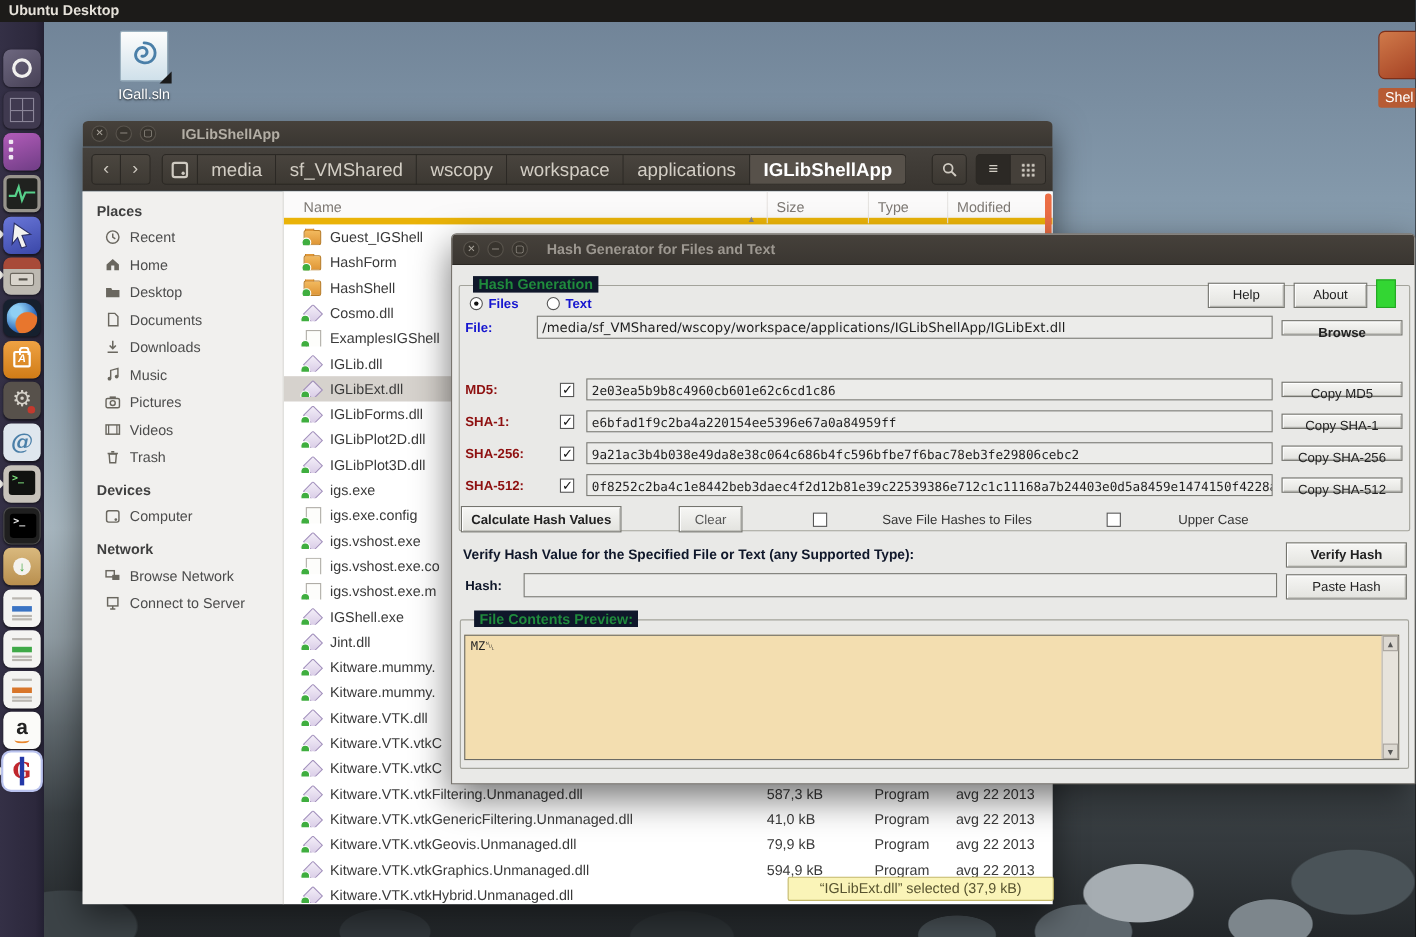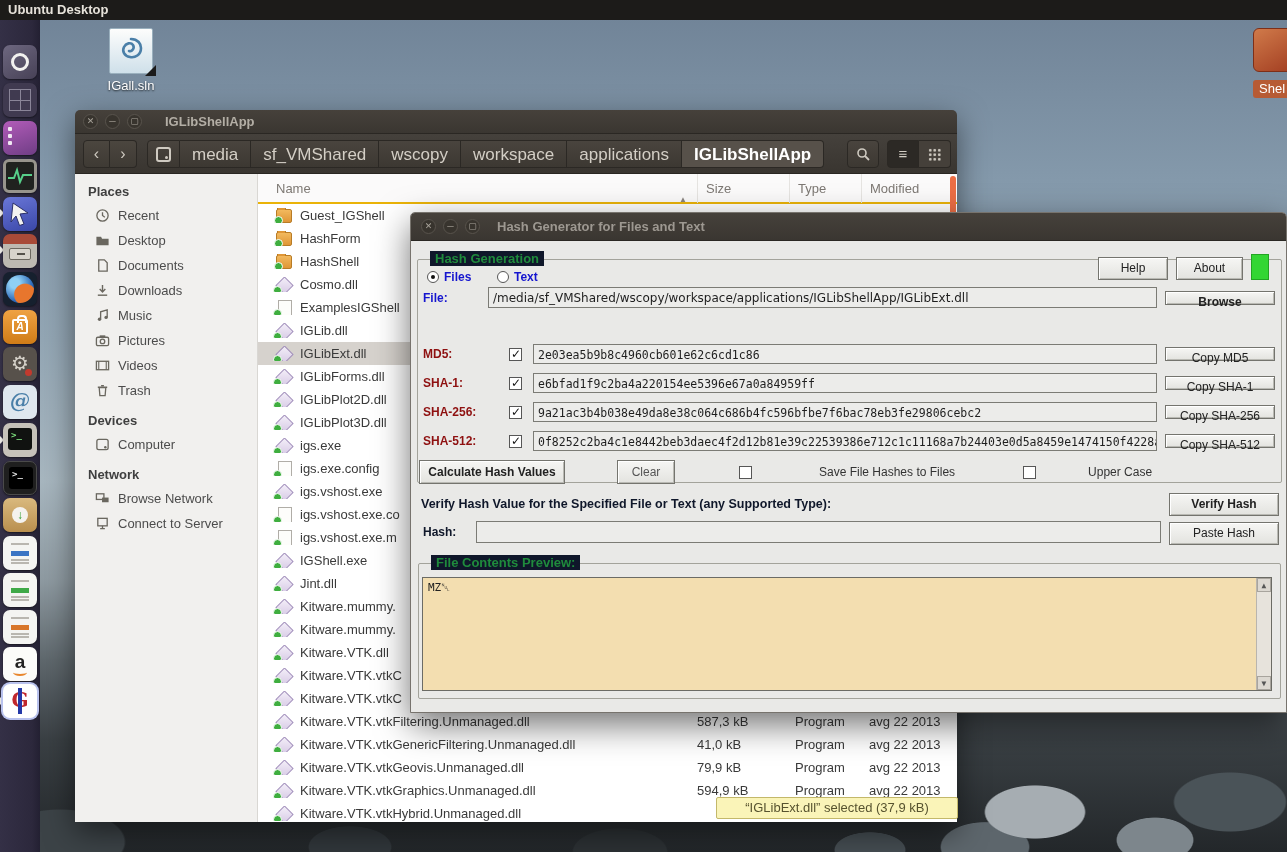--- a/index.html
+++ b/index.html
@@ -98,21 +98,21 @@
   .vbtn.gridv { border-radius:0 4px 4px 0; border-left:none; background:#45403a; }
   .gdots { display:inline-block; width:13px; height:13px; margin-top:7px;
     background:radial-gradient(circle,#cfcac1 1.2px,rgba(0,0,0,0) 1.4px) 0 0/4.5px 4.5px; }
   
   #fm .sidebar { position:absolute; left:0; top:64px; width:183px; bottom:0; background:#f1f0ee; border-right:1px solid #d9d7d3; }
   .shead { font-size:13px; font-weight:bold; color:#3f3f3f; padding:10px 0 4px 13px; }
   .sitem { display:flex; align-items:center; height:25px; padding-left:20px; font-size:13px; color:#4c4c4c; }
   .sitem svg { margin-right:8px; flex:none; }
   
   #fm .list { position:absolute; left:183px; top:64px; right:0; bottom:0; background:#fff; overflow:hidden; }
-  .lheader { display:grid; grid-template-columns:1fr 92px 72px 96px; height:30px; background:#fbfafa; border-bottom:2px solid #eab308; font-size:13px; color:#7d7873; }
+  .lheader { display:grid; grid-template-columns:1fr 92px 72px 96px; height:30px; background:#fbfafa; border-bottom:6px solid #eab308; font-size:13px; color:#7d7873; }
   .lheader .hc { line-height:29px; padding-left:8px; border-left:1px solid #e6e4e1; }
   .lheader .hc.name { padding-left:18px; border-left:none; position:relative; }
   .sortarrow { position:absolute; right:10px; top:11px; font-size:8px; color:#8a8580; }
   .rows { position:absolute; left:0; top:30px; right:0; }
   .frow { display:grid; grid-template-columns:1fr 92px 72px 96px; height:23px; font-size:13px; color:#3a3a3a; align-items:center; }
   .frow.selected { background:#d6d2cd; }
   .frow .name { display:flex; align-items:center; padding-left:18px; white-space:nowrap; overflow:hidden; }
   .frow .size { text-align:left; padding-right:12px; white-space:nowrap; }
   .frow .type { padding-left:6px; }
   .frow .mod { padding-left:8px; white-space:nowrap; }
@@ -273,20 +273,26 @@
       <div class="shead">Places</div>
       <div class="sitem">
           <svg width="15" height="15" viewBox="0 0 16 16">
             <circle cx="8" cy="8" r="6" fill="none" stroke="#6a675f" stroke-width="1.4"></circle>
             <path d="M8 4.5V8l2.5 1.8" fill="none" stroke="#6a675f" stroke-width="1.4"></path>
           </svg>
           <span>Recent</span>
         </div>
       <div class="sitem">
           <svg width="15" height="15" viewBox="0 0 16 16">
+            <path d="M2 8 8 2.5 14 8v5.5H9.5V9h-3v4.5H2z" fill="#6a675f"></path>
+          </svg>
+          <span>Home</span>
+        </div>
+      <div class="sitem">
+          <svg width="15" height="15" viewBox="0 0 16 16">
             <path d="M1.5 4h5l1 2h7v7h-13z" fill="#6a675f"></path>
           </svg>
           <span>Desktop</span>
         </div>
       <div class="sitem">
           <svg width="15" height="15" viewBox="0 0 16 16">
             <path d="M4 2h6l3 3v9H4z" fill="none" stroke="#6a675f" stroke-width="1.4"></path>
           </svg>
           <span>Documents</span>
         </div>
@@ -675,21 +681,21 @@
           <span class="btncol">
               <span class="wbtn2">Copy SHA-512</span>
             </span>
         </div>
         </div>
 
       <div style="position:absolute; left:8px; top:219px; display:flex; align-items:center;gap:46px;">
         <span class="wbtn2 blue" style="display:inline-block; width:146px; height:24px; line-height:22px; font-weight:bold;">Calculate Hash Values</span>
         <span class="wbtn2" style="display:inline-block; width:58px; height:24px; line-height:22px; margin-left:6px; color:#555;">Clear</span>
         <span class="cb" style="margin-left:18px;"></span>
-        <span style="font-size:12px; color:#333; margin-left:21px;">Save File Hashes to Files</span>
+        <span style="font-size:12px; color:#333; margin-left:4px;">Save File Hashes to Files</span>
         <span class="cb" style="margin-left:22px;"></span>
         <span style="font-size:12px; color:#333; margin-left:6px;">Upper Case</span>
       </div>
 
       <div class="wlab teal" style="position:absolute; left:10px; top:256px; font-size:12.5px;">Verify Hash Value for the Specified File or Text (any Supported Type):</div>
       <div class="wbtn2 teal" style="position:absolute; left:758px; top:252px; width:110px; height:23px; line-height:21px; font-weight:bold;">Verify Hash</div>
       <span class="wlab teal" style="position:absolute; left:12px; top:284px;">Hash:</span>
       <span class="tfield" style="position:absolute; left:65px; top:280px; width:685px; height:22px;"></span>
       <div class="wbtn2" style="position:absolute; left:758px; top:281px; width:110px; height:23px; line-height:21px;">Paste Hash</div>
 

